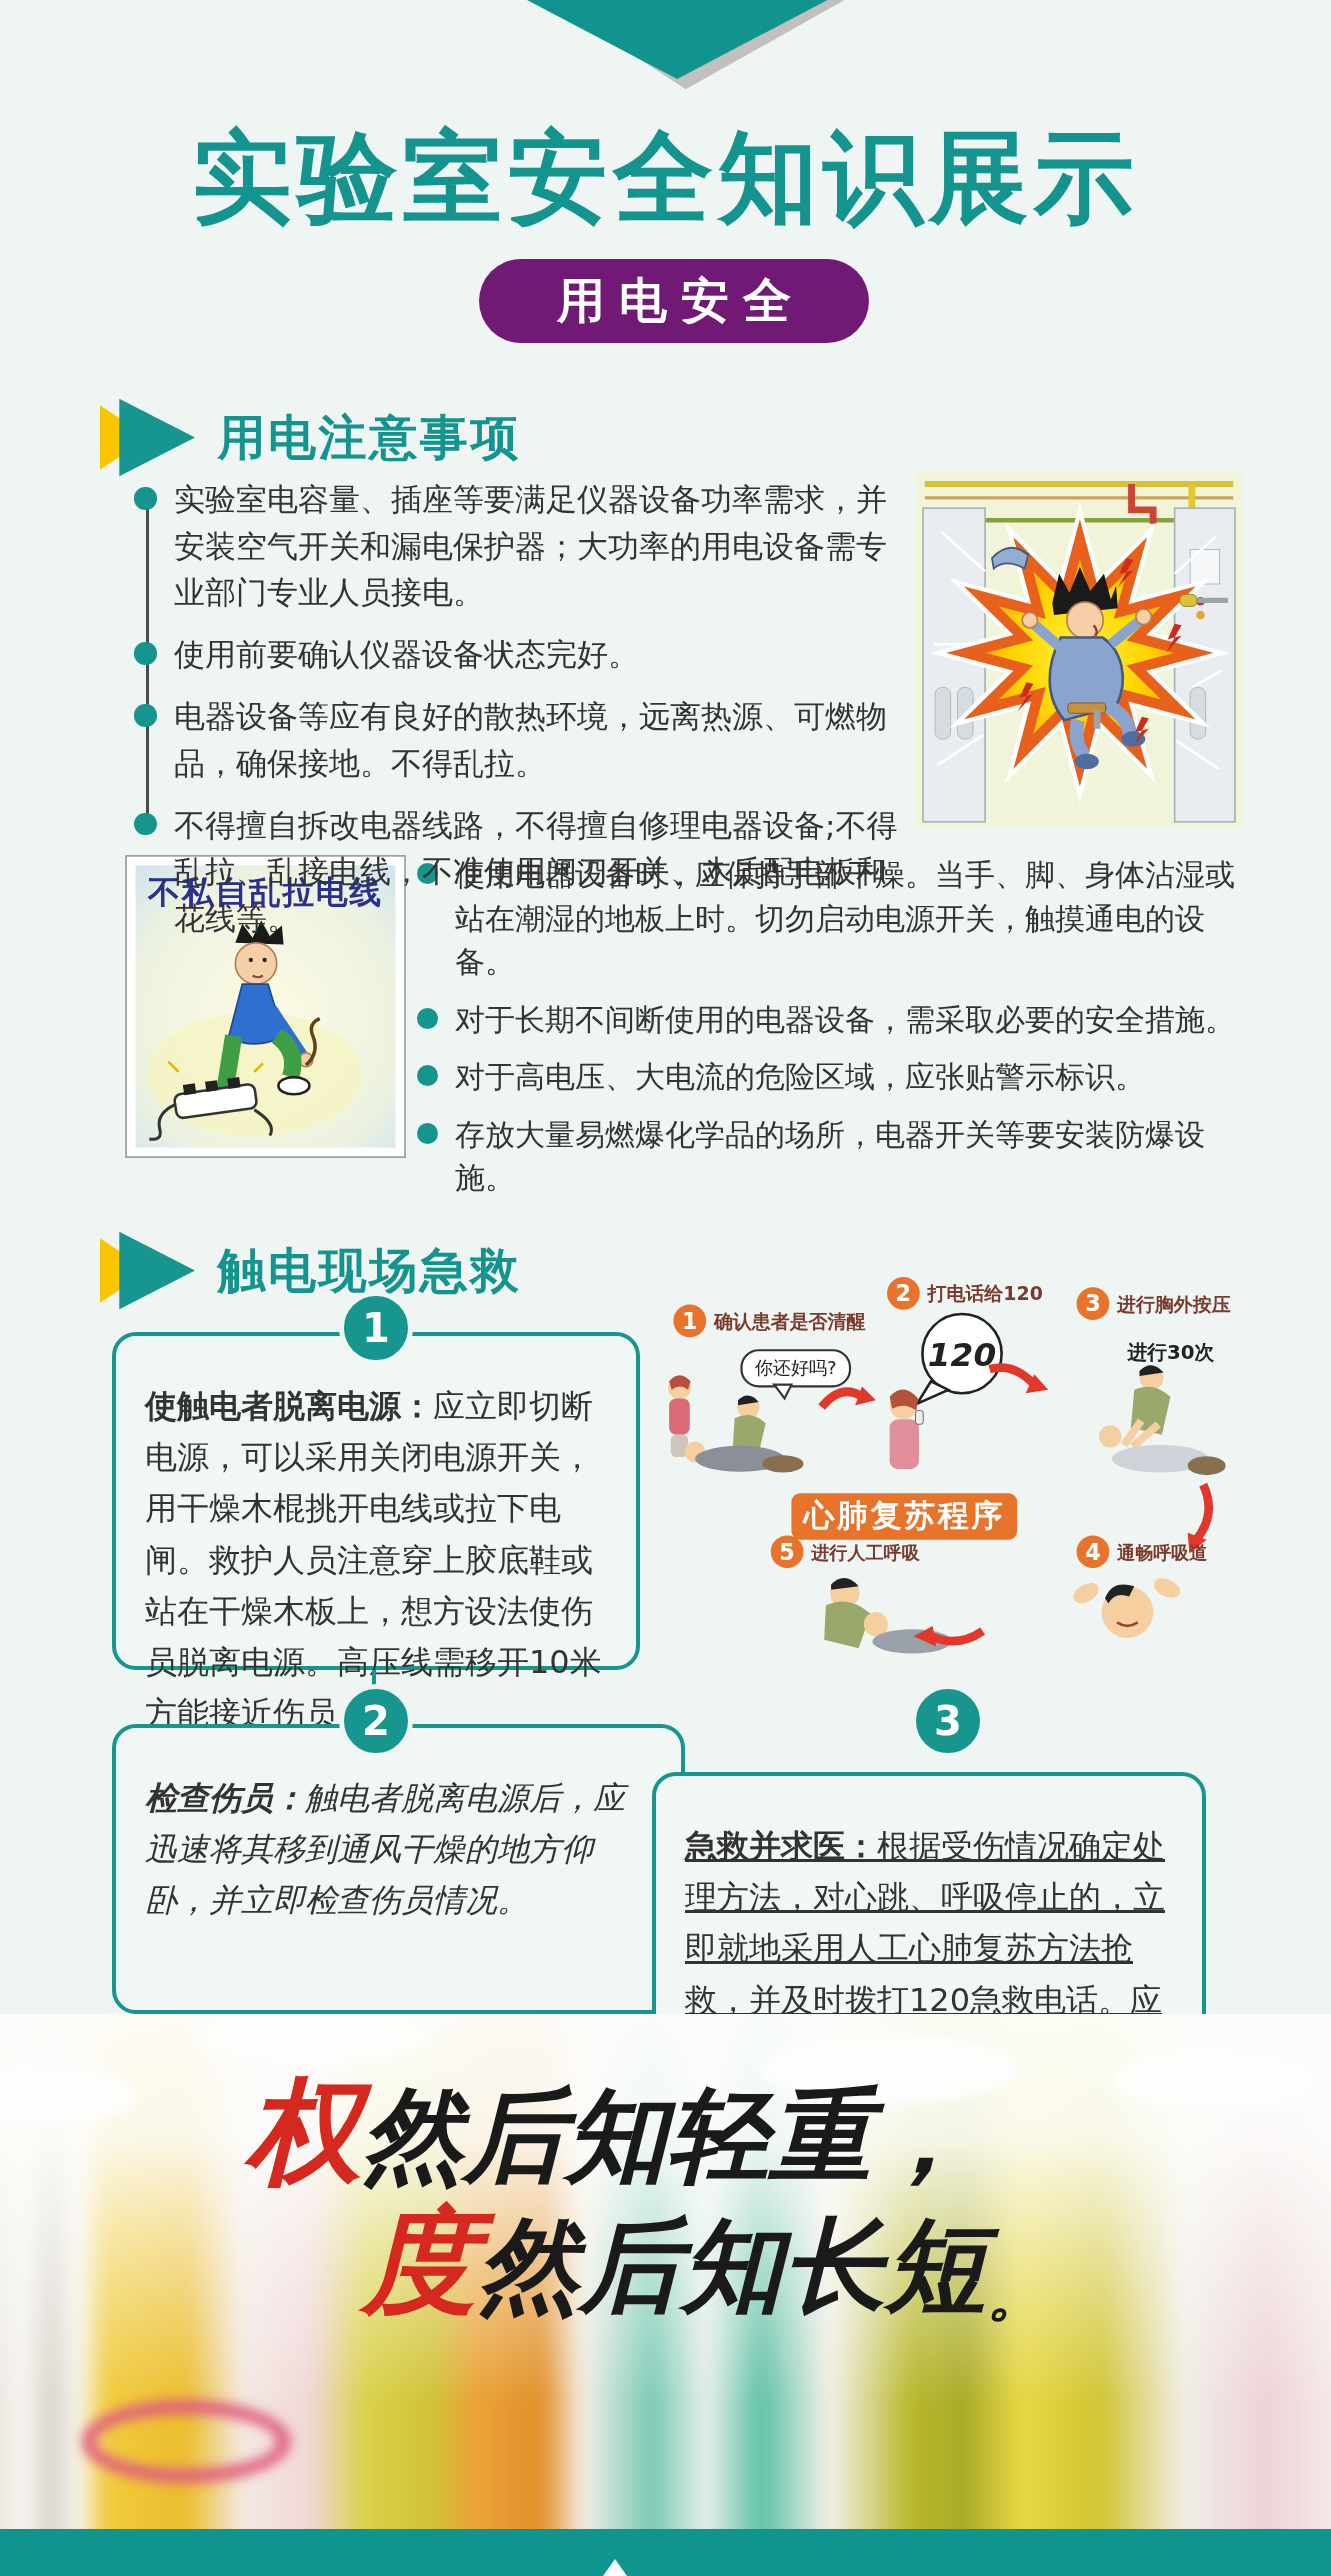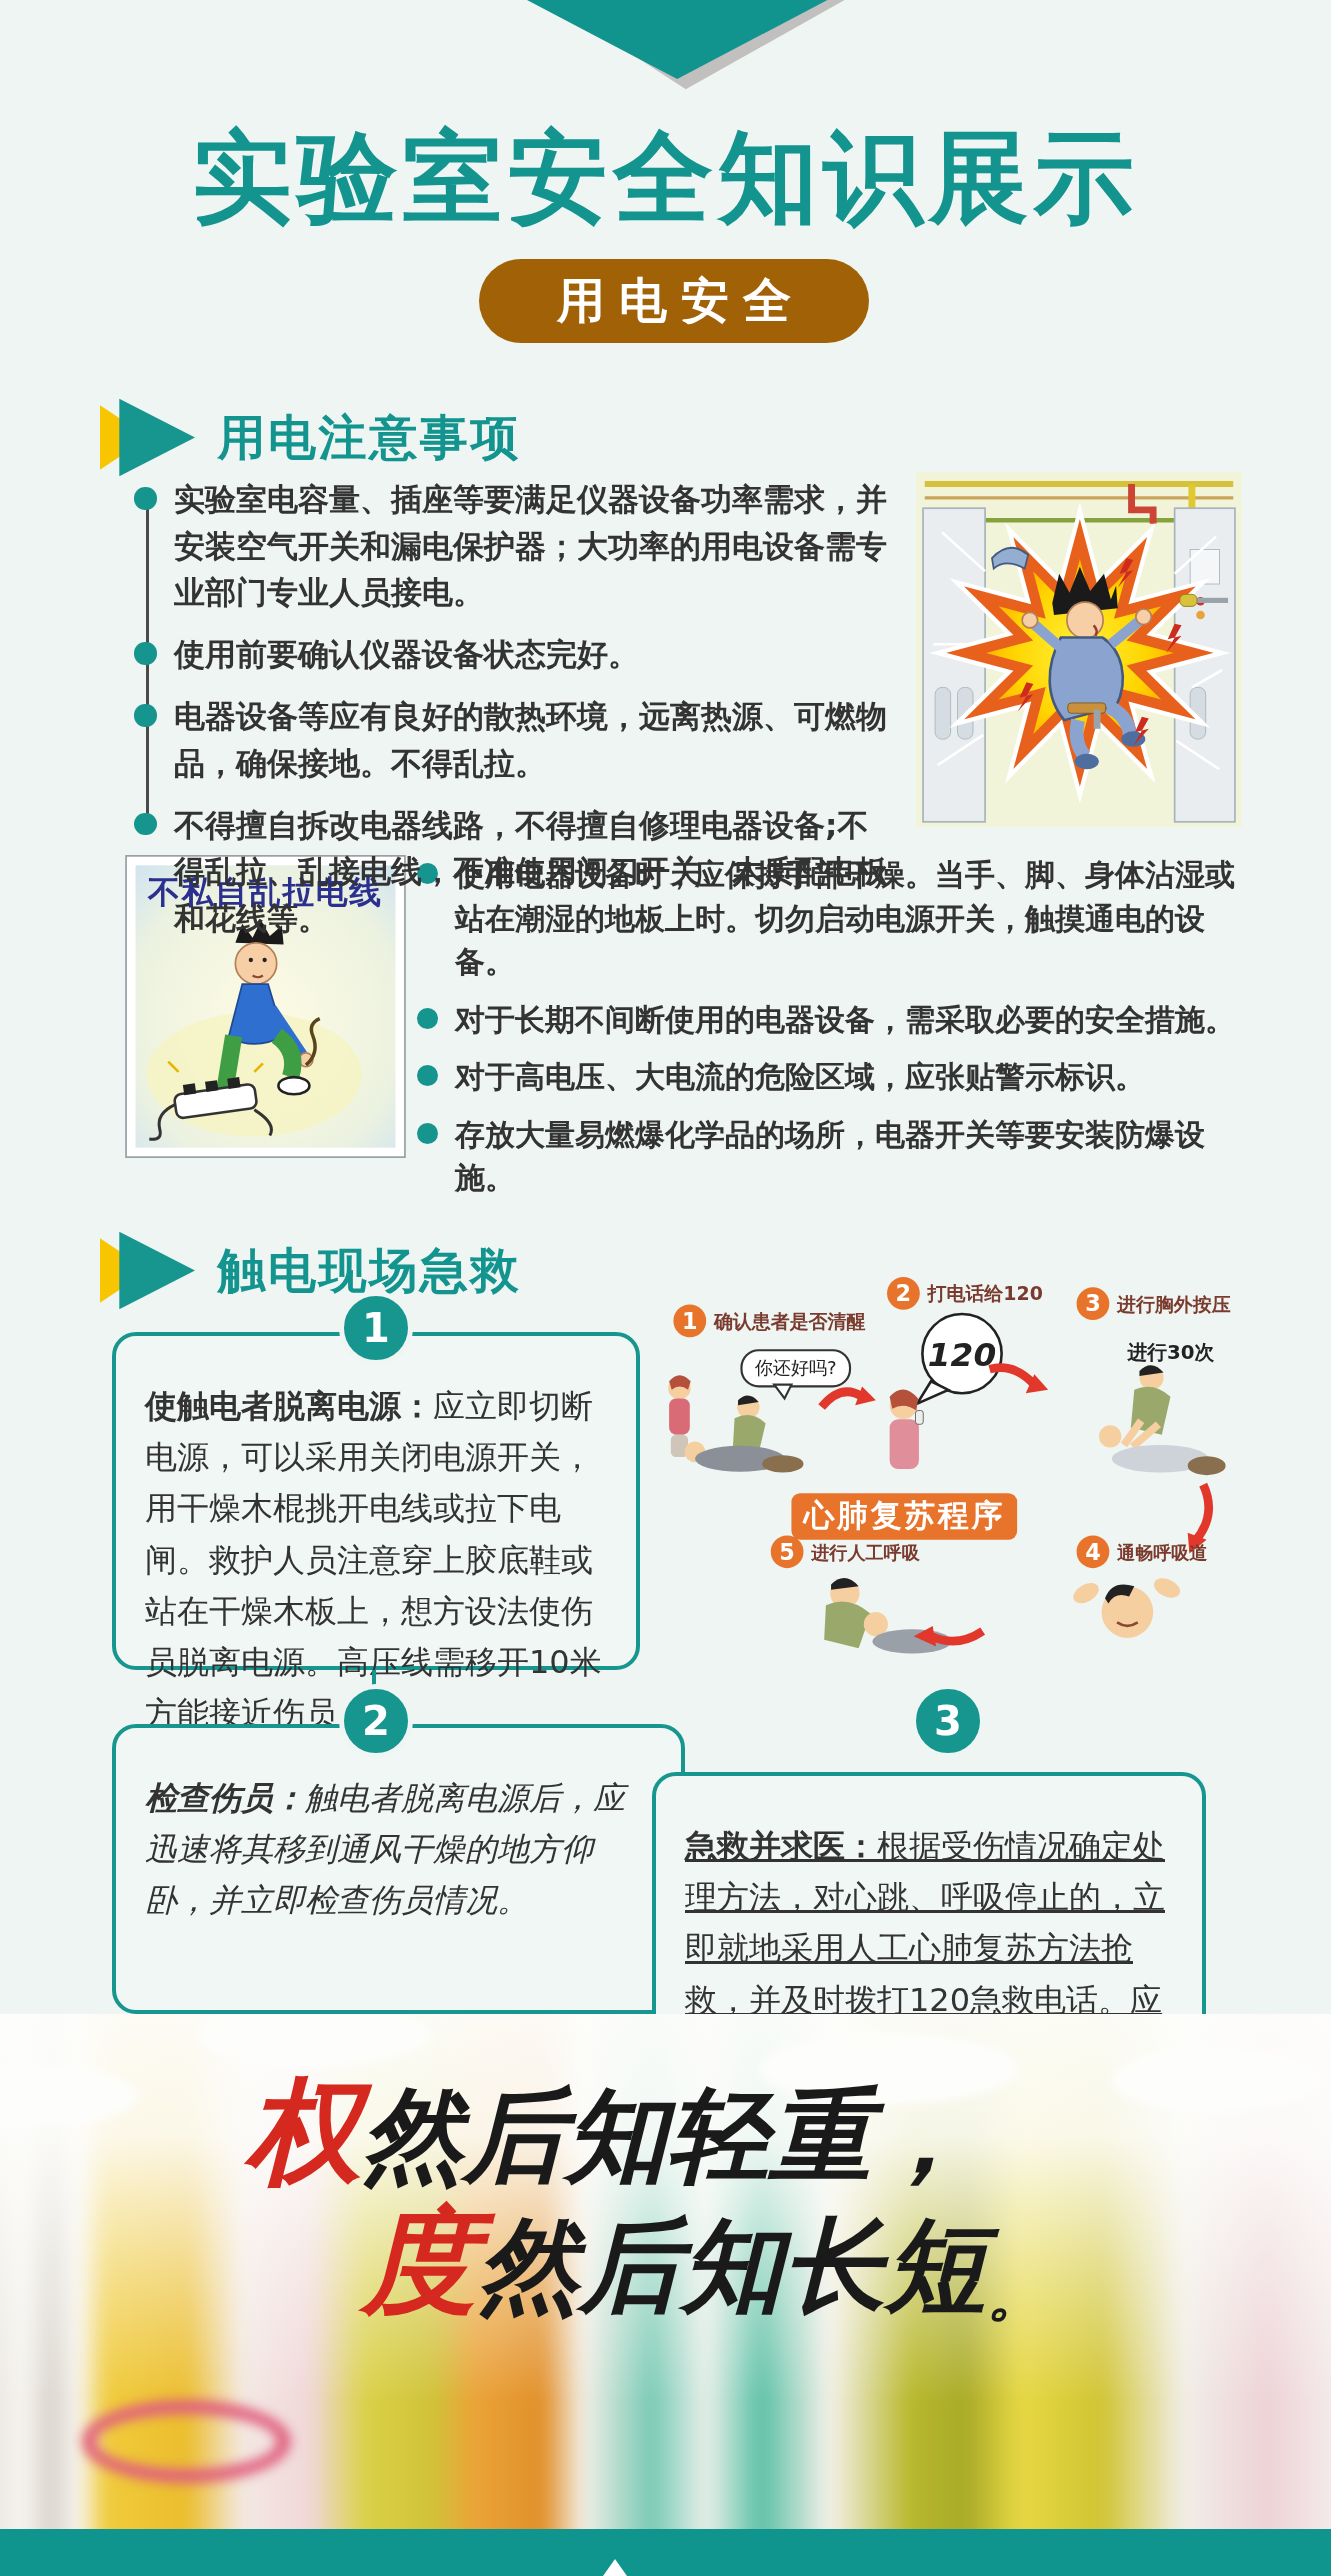--- a/index.html
+++ b/index.html
@@ -9,31 +9,31 @@
     font-family:"DejaVu Sans","Liberation Sans",sans-serif;color:#333;
   }
   .abs{position:absolute;}
   
   #top-tri{left:483px;top:0;width:397px;height:103px;}
   #main-title{
     left:0;top:128px;width:100%;text-align:center;
     font-size:100px;font-weight:900;color:#14948e;letter-spacing:5.2px;line-height:1.0;
   }
   #badge{
-    left:479px;top:259px;width:390px;height:84px;background:#a16207;border-radius:43px;
+    left:479px;top:259px;width:390px;height:84px;background:#701a75;border-radius:43px;
     display:flex;align-items:center;justify-content:center;
   }
   #badge span{color:#fff;font-size:48px;font-weight:bold;letter-spacing:14px;text-indent:14px;}
   
   .sec-head{display:flex;align-items:center;gap:22.4px;}
   #sec1-head{left:100px;top:398px;}
   #sec2-head{left:100px;top:1231px;}
   .sec-head .txt{font-size:48px;font-weight:900;color:#14948e;letter-spacing:2.6px;}
   
-  .blist{list-style:none;margin:0;padding:0;display:flex;flex-direction:column;font-weight:bold;}
+  .blist{list-style:none;margin:0;padding:0;display:flex;flex-direction:column;}
   .blist li{position:relative;padding-left:45px;font-size:31px;line-height:1.5;color:#333;}
   .blist li::before{
     content:"";position:absolute;left:5.2px;top:11.2px;width:22.4px;height:22.4px;border-radius:50%;
     background:#16948e;
   }
   #list1{left:129px;top:476px;width:769px;gap:15.5px;}
   #list2{left:412px;top:853px;width:849px;gap:14px;}
   #list2 li{font-size:30px;line-height:1.45;padding-left:43px;}
   #list2 li::before{width:21px;height:21px;top:10.3px;}
   #list1-line{left:146px;top:502px;width:3.4px;height:324px;background:#4a4a4a;}

